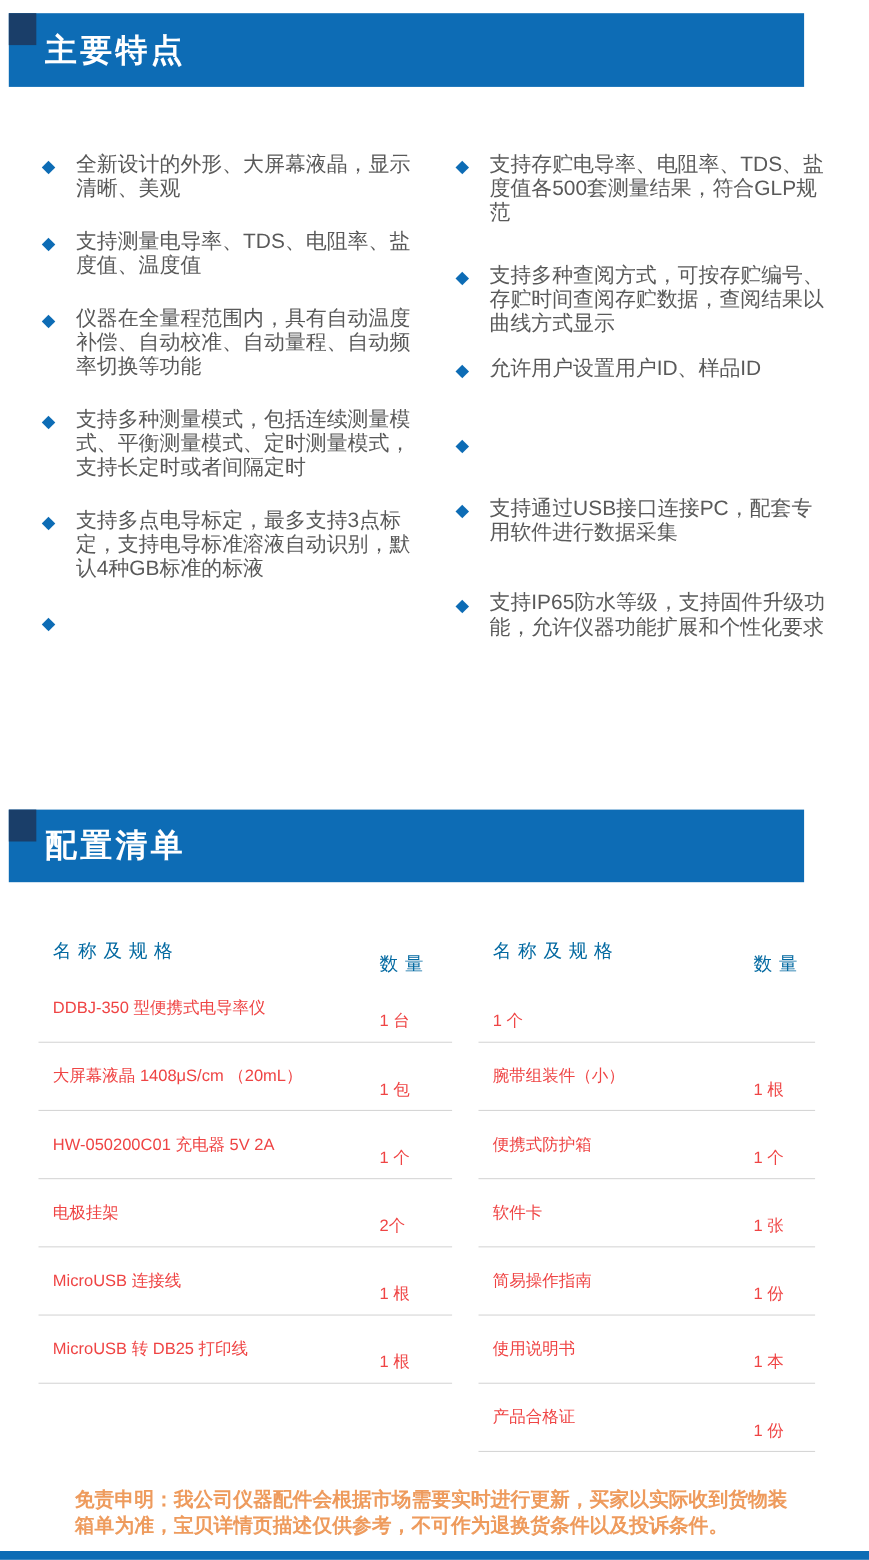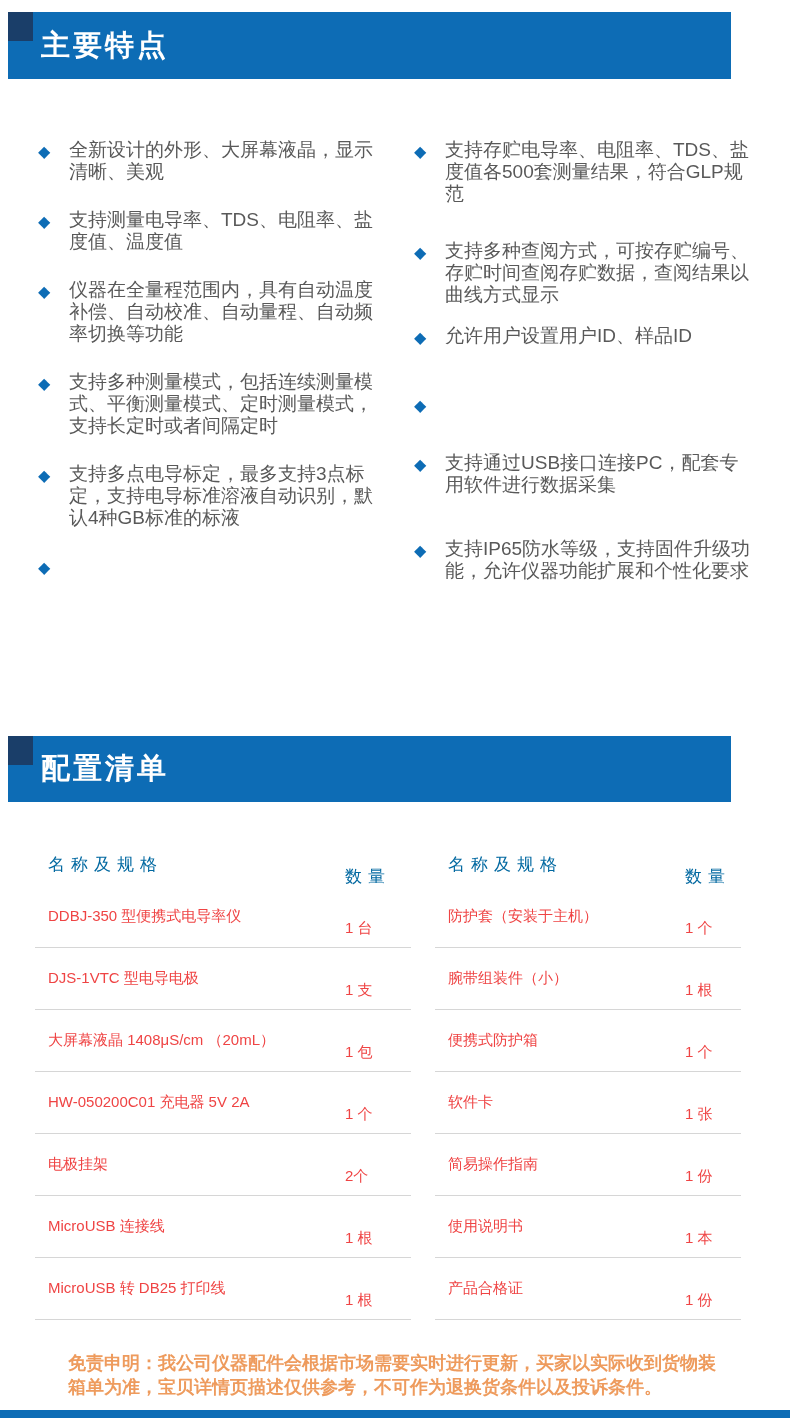--- a/index.html
+++ b/index.html
@@ -186,24 +186,20 @@
     <span class="t-name">名称及规格</span>
     <span class="t-qty">数量</span>
   </div>
   <div>
 
       <div class="trow">
         <span class="t-name">DDBJ-350 型便携式电导率仪</span>
         <span class="t-qty">1 台</span>
       </div>
 
-      <div class="trow">
-        <span class="t-name">DJS-1VTC 型电导电极</span>
-        <span class="t-qty">1 支</span>
-      </div>
 
       <div class="trow">
         <span class="t-name">大屏幕液晶 1408μS/cm （20mL）</span>
         <span class="t-qty">1 包</span>
       </div>
 
       <div class="trow">
         <span class="t-name">HW-050200C01 充电器 5V 2A</span>
         <span class="t-qty">1 个</span>
       </div>
@@ -226,21 +222,20 @@
 </div>
 
 <div class="cfg-table" id="table-right">
   <div class="thead">
     <span class="t-name">名称及规格</span>
     <span class="t-qty">数量</span>
   </div>
   <div>
 
       <div class="trow">
-        <span class="t-name">防护套（安装于主机）</span>
         <span class="t-qty">1 个</span>
       </div>
 
       <div class="trow">
         <span class="t-name">腕带组装件（小）</span>
         <span class="t-qty">1 根</span>
       </div>
 
       <div class="trow">
         <span class="t-name">便携式防护箱</span>

